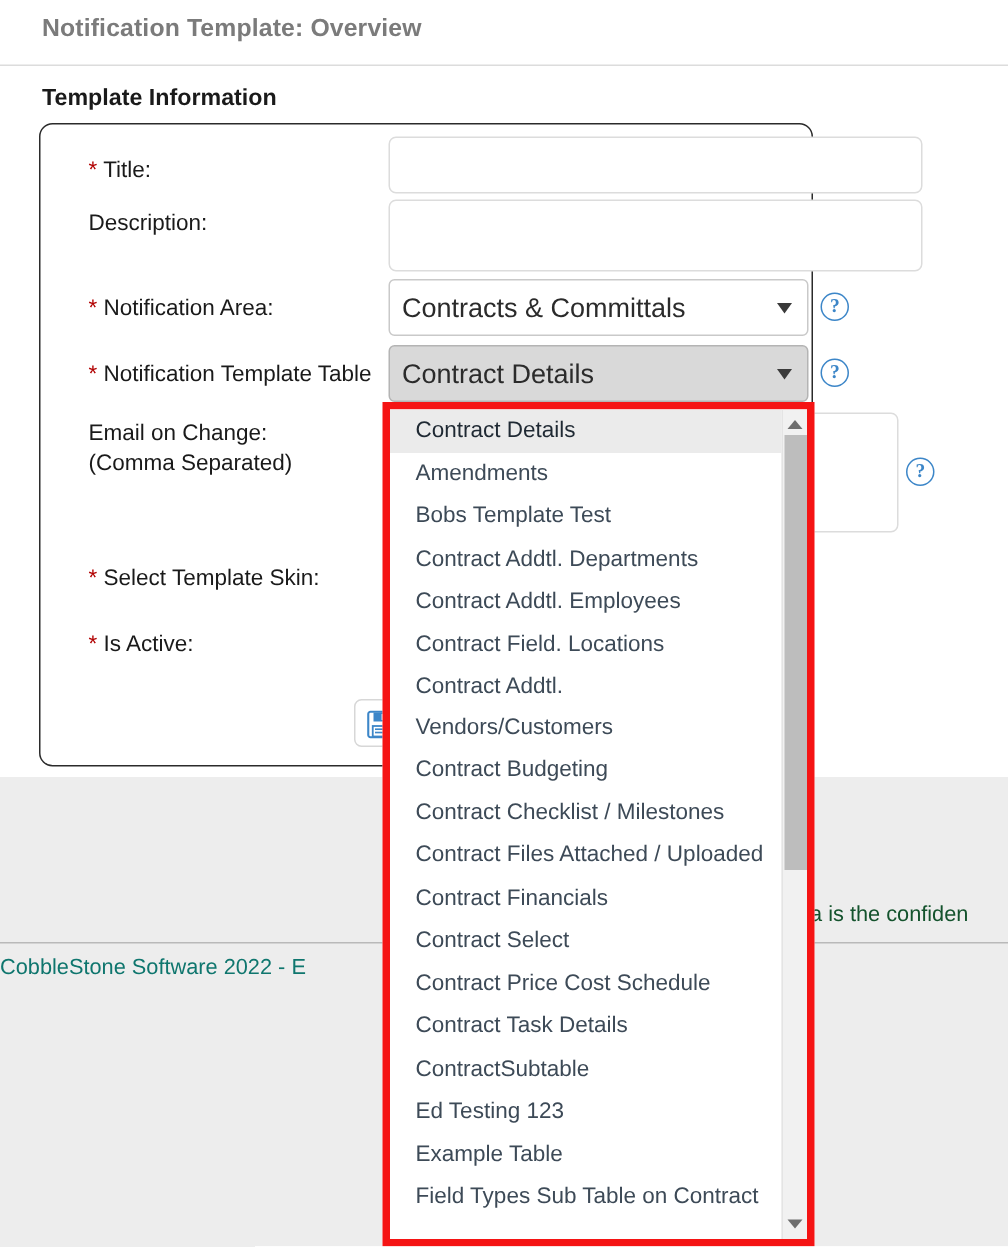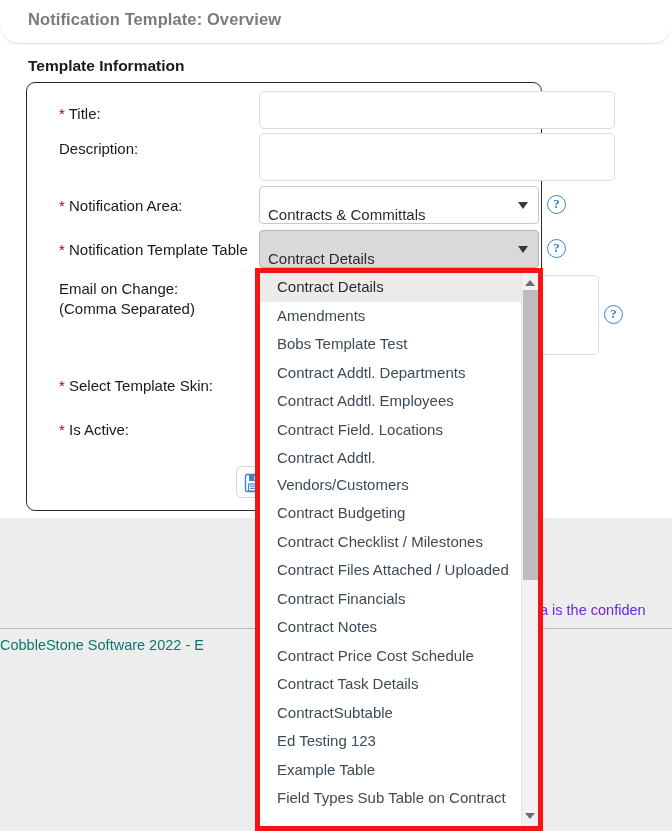--- a/index.html
+++ b/index.html
@@ -22,21 +22,20 @@
 
   
   .page-header {
     position: absolute;
     left: 0; top: 0;
     width: 672px;
     height: 44px;
     background: #ffffff;
     border-bottom: 1px solid #dcdcdc;
     box-sizing: border-box;
-    border-radius: 18px;
   }
   .page-header .title {
     position: absolute;
     left: 28px;
     top: 10px;
     font-size: 16.5px;
     font-weight: bold;
     color: #7b7b7b;
     letter-spacing: 0.1px;
     white-space: nowrap;
@@ -88,25 +87,25 @@
     border-radius: 5px;
     box-sizing: border-box;
   }
 
   
   .sel {
     position: absolute;
     box-sizing: border-box;
     border: 1px solid #c9c9c9;
     border-radius: 4px;
-    font-size: 15px;
+    font-size: 18px;
     color: #2b2b2b;
     padding: 0 32px 0 8px;
     display: flex;
-    align-items: flex-end;
+    align-items: center;
     white-space: nowrap;
     overflow: hidden;
   }
   .sel.plain { background: #ffffff; }
   .sel.active {
     background: #d9d9d9;
     border-color: #b4b4b4;
   }
   .sel .caret {
     position: absolute;
@@ -156,21 +155,21 @@
     top: 518px;
     width: 672px;
     height: 313px;
     background: #ededed;
   }
   .confid-text {
     position: absolute;
     left: 540px;
     top: 602px;
     font-size: 14.5px;
-    color: #6d28d9;
+    color: #14532d;
     white-space: nowrap;
   }
   .hr-line {
     position: absolute;
     left: 0;
     top: 628px;
     width: 672px;
     height: 1px;
     background: #b9b9b9;
   }
@@ -327,21 +326,21 @@
           <div class="dd-item">Amendments</div>
           <div class="dd-item">Bobs Template Test</div>
           <div class="dd-item">Contract Addtl. Departments</div>
           <div class="dd-item">Contract Addtl. Employees</div>
           <div class="dd-item">Contract Field. Locations</div>
           <div class="dd-item">Contract Addtl. Vendors/Customers</div>
           <div class="dd-item">Contract Budgeting</div>
           <div class="dd-item">Contract Checklist / Milestones</div>
           <div class="dd-item">Contract Files Attached / Uploaded</div>
           <div class="dd-item">Contract Financials</div>
-          <div class="dd-item">Contract Notes</div>
+          <div class="dd-item">Contract Select</div>
           <div class="dd-item">Contract Price Cost Schedule</div>
           <div class="dd-item">Contract Task Details</div>
           <div class="dd-item">ContractSubtable</div>
           <div class="dd-item">Ed Testing 123</div>
           <div class="dd-item">Example Table</div>
           <div class="dd-item">Field Types Sub Table on Contract</div>
         </div>
       <div class="dd-scroll">
         <div class="arrow-up"></div>
         <div class="dd-thumb"></div>

